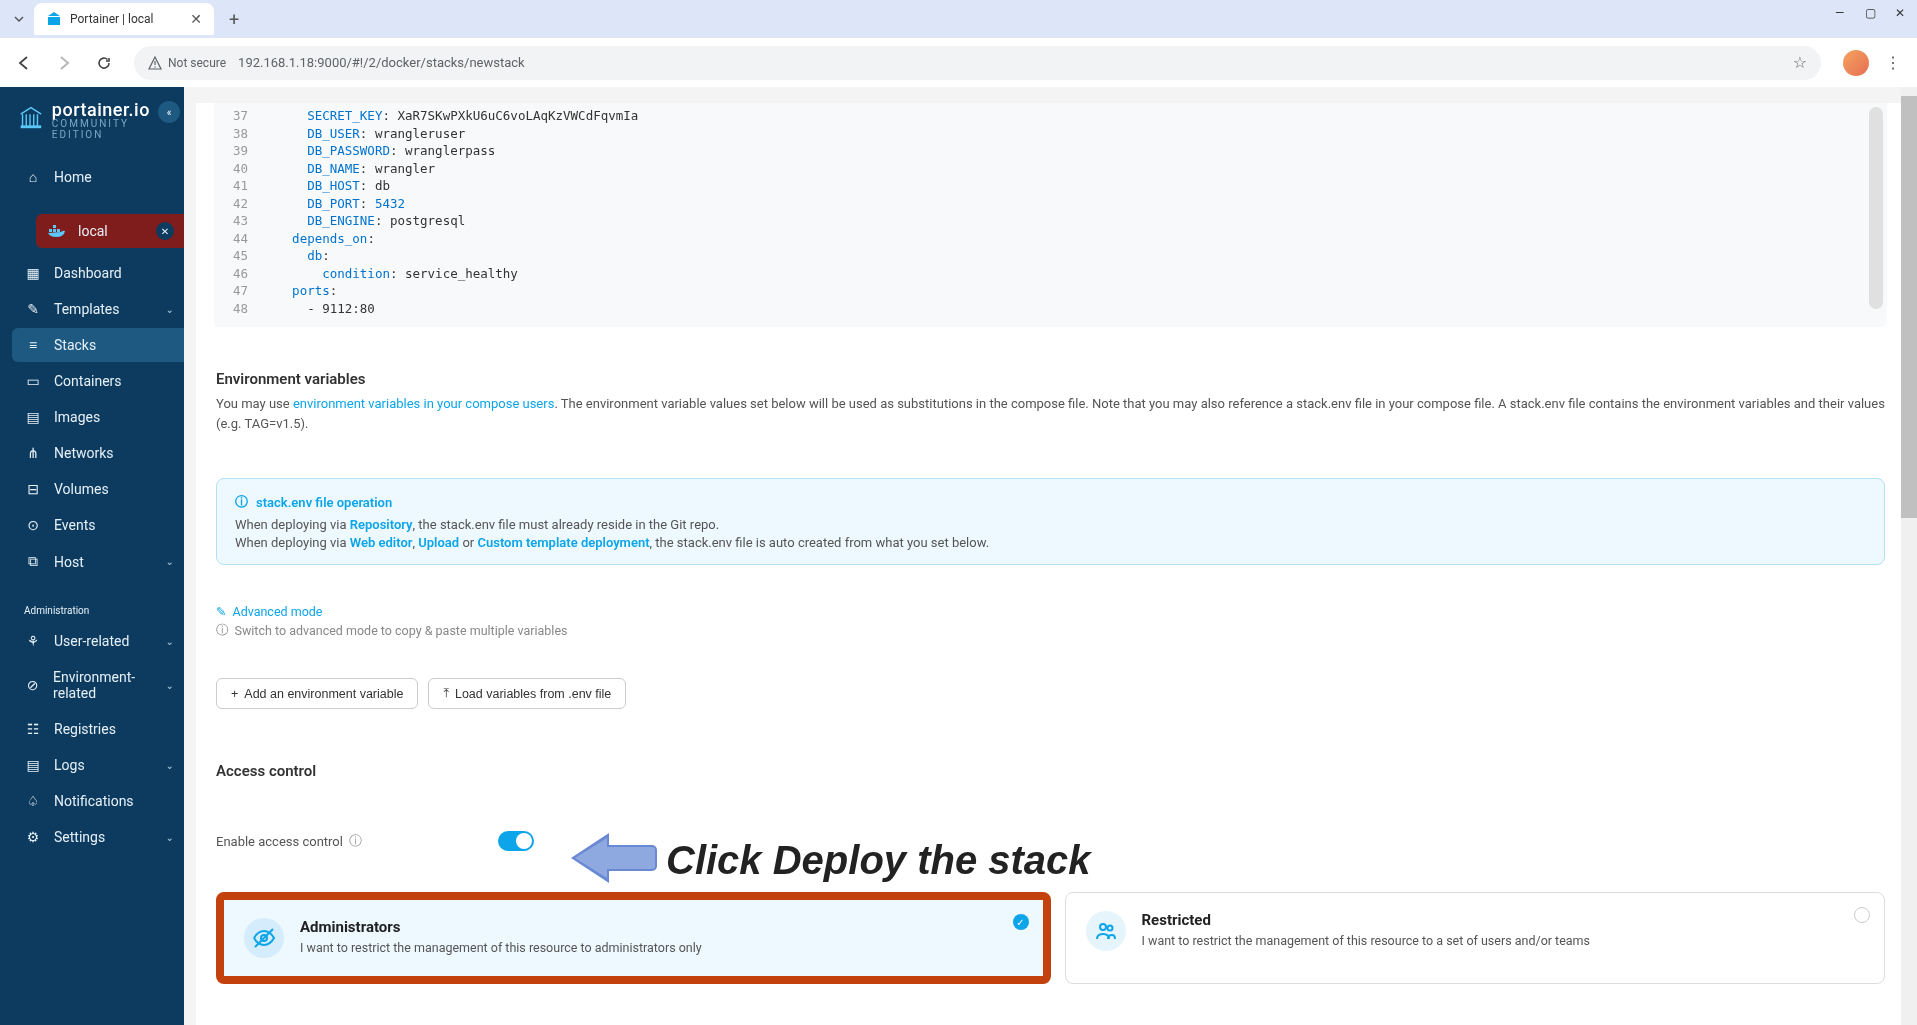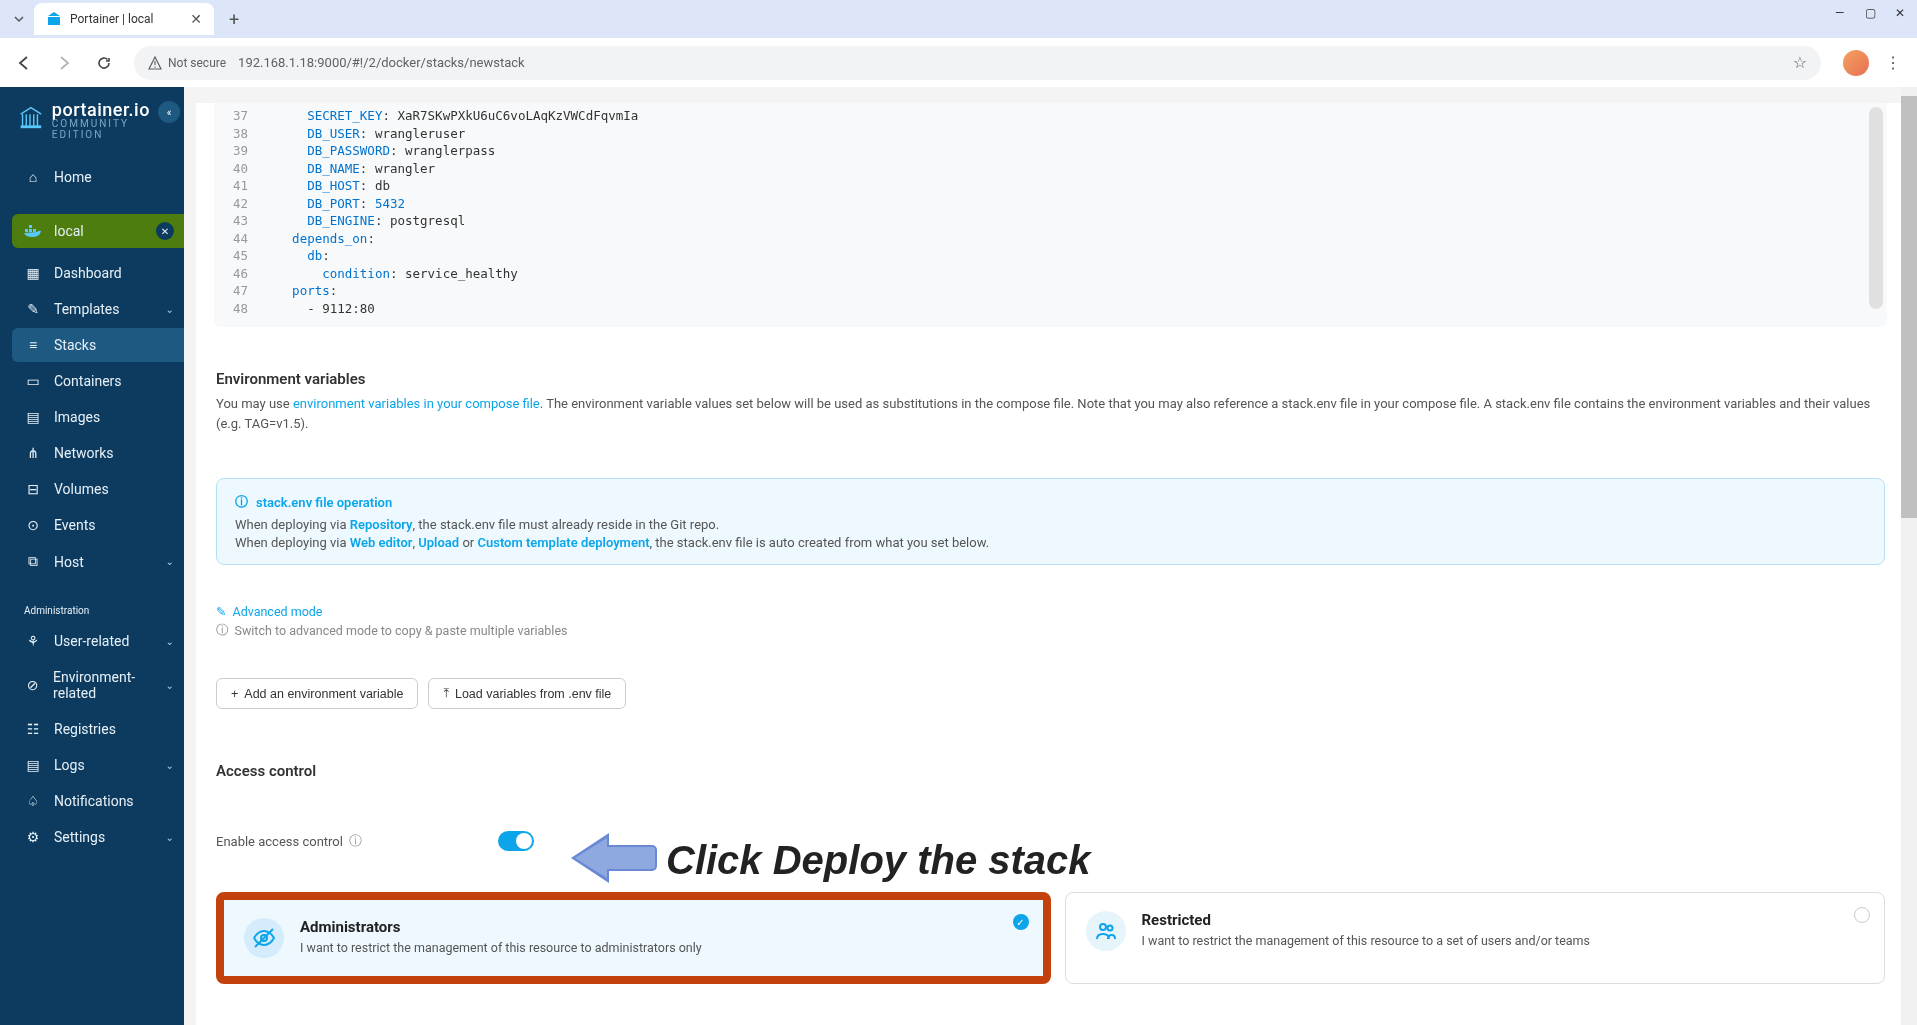--- a/index.html
+++ b/index.html
@@ -33,21 +33,21 @@
     .sidebar { width: 184px; background: #0d3b5f; color: #fff; padding: 12px 0 12px 12px; overflow-y: auto; display: flex; flex-direction: column; }
     .sidebar-logo { display: flex; align-items: center; padding: 0 8px 6px 4px; position: relative; }
     .logo-icon { width: 32px; color: #5ac8fa; }
     .logo-text { margin-left: 6px; }
     .logo-main { font-size: 18px; font-weight: 500; color: #fff; letter-spacing: 0.5px; }
     .logo-sub { font-size: 10px; color: #7aa8c7; letter-spacing: 2px; margin-top: -2px; }
     .sidebar-collapse { position: absolute; right: 4px; top: 2px; width: 22px; height: 22px; border-radius: 50%; background: #1e5982; display: flex; align-items: center; justify-content: center; cursor: pointer; font-size: 10px; }
 
     .sidebar-item { display: flex; align-items: center; padding: 9px 12px; color: #e6f0f7; font-size: 14px; cursor: pointer; border-radius: 6px 0 0 6px; margin: 2px 0; position: relative; }
     .sidebar-item.active { background: #1e5982; }
-    .sidebar-item.env { background: #4d7c0f; position: relative; margin-top: 18px; margin-bottom: 6px; }
+    .sidebar-item.env { background: #7f1d1d; position: relative; margin-top: 18px; margin-bottom: 6px; margin-left: 24px; }
     .sidebar-item .item-icon { width: 18px; margin-right: 12px; display: inline-flex; align-items: center; justify-content: center; font-size: 14px; }
     .sidebar-item .chevron { position: absolute; right: 10px; font-size: 10px; color: #b3d0e5; }
     .env-close { position: absolute; right: 10px; width: 18px; height: 18px; border-radius: 50%; background: #0d3b5f; display: flex; align-items: center; justify-content: center; font-size: 10px; cursor: pointer; }
     .sidebar-section-label { font-size: 10px; color: #e6f0f7; padding: 12px 12px 6px; margin-top: 12px; }
 
     
     .main { flex: 1; background: #f4f4f4; overflow: auto; display: flex; flex-direction: column; }
     .content-box { background: #fff; margin: 16px 12px 12px 12px; border-radius: 0 0 8px 8px; padding: 0 0 20px 0; flex: 1; display: flex; flex-direction: column; gap: 27px; }
 
     
@@ -332,21 +332,21 @@
               <span class="line-num">48</span>
               <span class="code">      - 9112:80</span>
             </div>
           </div>
         <div class="editor-scroll"></div>
       </div>
 
       <div class="section">
         <div class="section-title">Environment variables</div>
         <div class="section-desc">
-          <span>You may use </span><a href="#">environment variables in your compose file</a><span>. The environment variable values set below will be used as substitutions in the compose file. Note that you may also reference a stack.env file in your compose file. A stack.env file contains the environment variables and their values (e.g. TAG=v1.5).</span>
+          <span>You may use </span><a href="#">environment variables in your compose users</a><span>. The environment variable values set below will be used as substitutions in the compose file. Note that you may also reference a stack.env file in your compose file. A stack.env file contains the environment variables and their values (e.g. TAG=v1.5).</span>
         </div>
       </div>
 
       <div class="info-box">
         <div class="info-box-title">
           <span>ⓘ</span>
           <span>stack.env file operation</span>
         </div>
         <div class="info-box-line">
           <span>When deploying via </span><span class="kw">Repository</span><span>, the stack.env file must already reside in the Git repo.</span>

